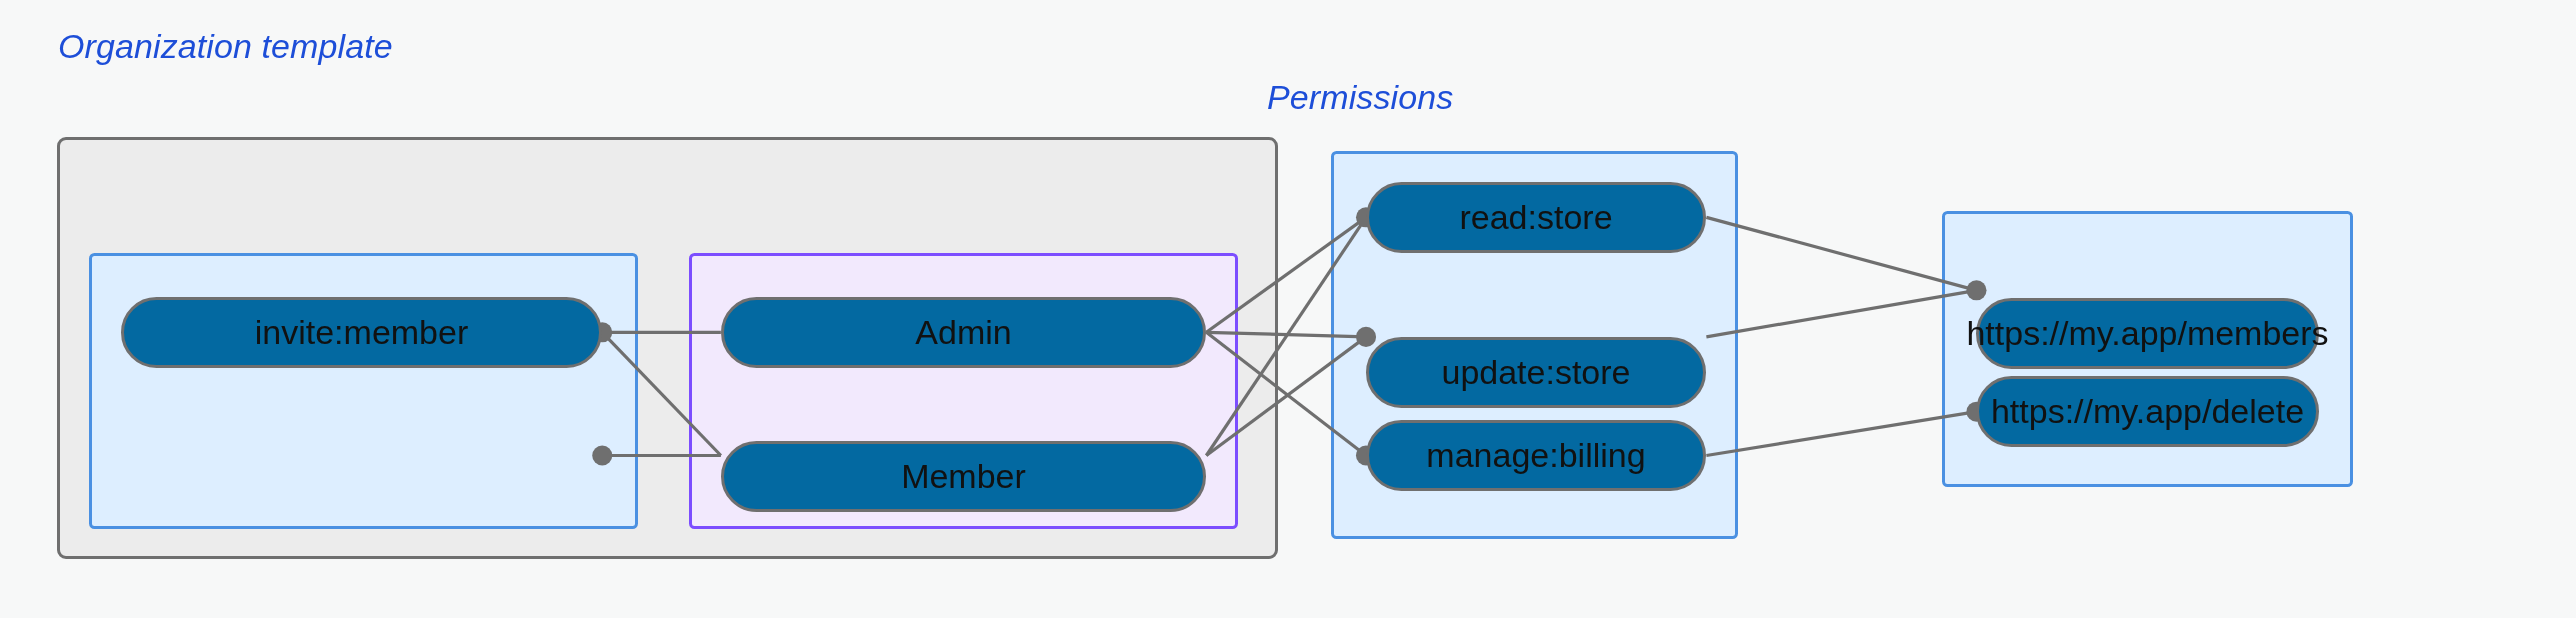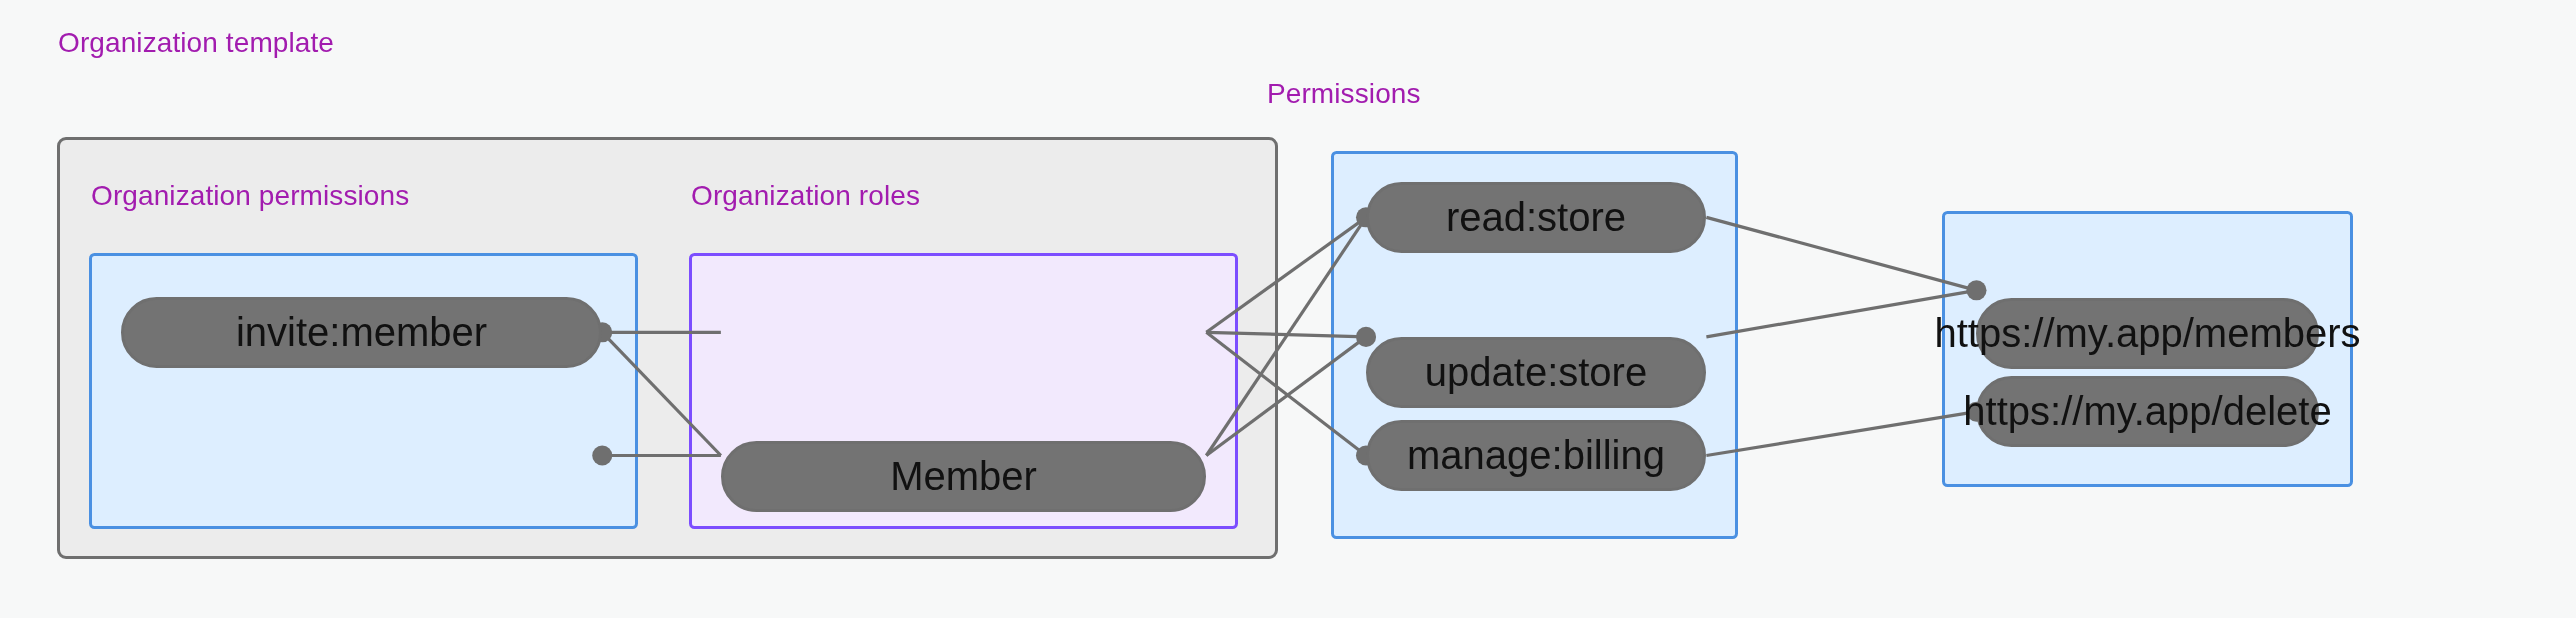--- a/index.html
+++ b/index.html
@@ -21,24 +21,25 @@
     background: #f7f8f8;
   }
 
   
   .group {
     position: absolute;
     box-sizing: border-box;
   }
   .group-title {
     position: absolute;
-    font-size: 28px;
-    color: #a21caf;
+    font-size: 34px;
+    color: #1d4ed8;
     white-space: nowrap;
     letter-spacing: 0.1px;
+    font-style: italic;
   }
 
   .outer-gray {
     left: 57px;
     top: 137px;
     width: 1221px;
     height: 422px;
     background: #ececec;
     border: 3.7px solid #6f6f6f;
     border-radius: 9px;
@@ -103,28 +104,28 @@
   }
   .title-api {
     left: 1944px;
     top: 139px;
   }
 
   
   .node {
     position: absolute;
     box-sizing: border-box;
-    background: #737373;
+    background: #0369a1;
     border: 3.7px solid #6f6f6f;
     border-radius: 47px;
     height: 71px;
     display: flex;
     align-items: center;
     justify-content: center;
-    font-size: 40px;
+    font-size: 34px;
     color: #111111;
     white-space: nowrap;
     z-index: 3;
   }
 
   
   .n-invite   { left: 121px; top: 297px; width: 481px; }
   .n-delete   { left: 121px; top: 420px; width: 481px; }
   
   .n-admin    { left: 721px; top: 297px; width: 485px; }
@@ -180,33 +181,32 @@
     <circle cx="1497" cy="369" r="11"></circle>
     <circle cx="1497" cy="499" r="11"></circle>
     <circle cx="2166" cy="318" r="11"></circle>
     <circle cx="2166" cy="451" r="11"></circle>
   </svg>
 
   <div class="group-title title-org-template">Organization template</div>
 
   <div class="group outer-gray"></div>
 
-  <div class="group-title title-org-perms">Organization permissions</div>
   <div class="inner-box box-blue org-perms-box"></div>
 
-  <div class="group-title title-org-roles">Organization roles</div>
   <div class="inner-box box-purple org-roles-box"></div>
 
   <div class="group-title title-permissions">Permissions</div>
   <div class="inner-box box-blue permissions-box"></div>
 
   <div class="inner-box box-blue api-box"></div>
 
   <div class="node n-invite">invite:member</div>
 
+  <div class="node n-admin">Admin</div>
   <div class="node n-member">Member</div>
 
   <div class="node n-read">read:store</div>
   <div class="node n-update">update:store</div>
   <div class="node n-manage">manage:billing</div>
 
   <div class="node n-members">https://my.app/members</div>
   <div class="node n-billing">https://my.app/delete</div>
 
 </div>

